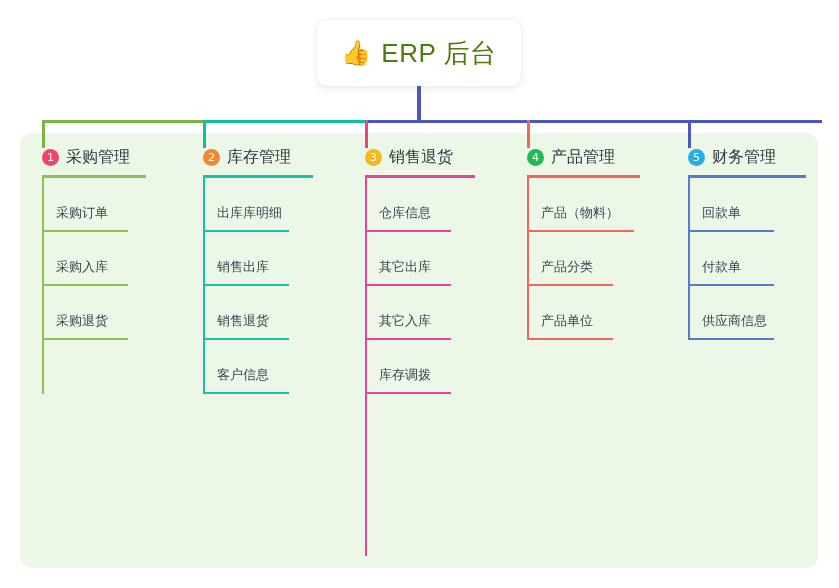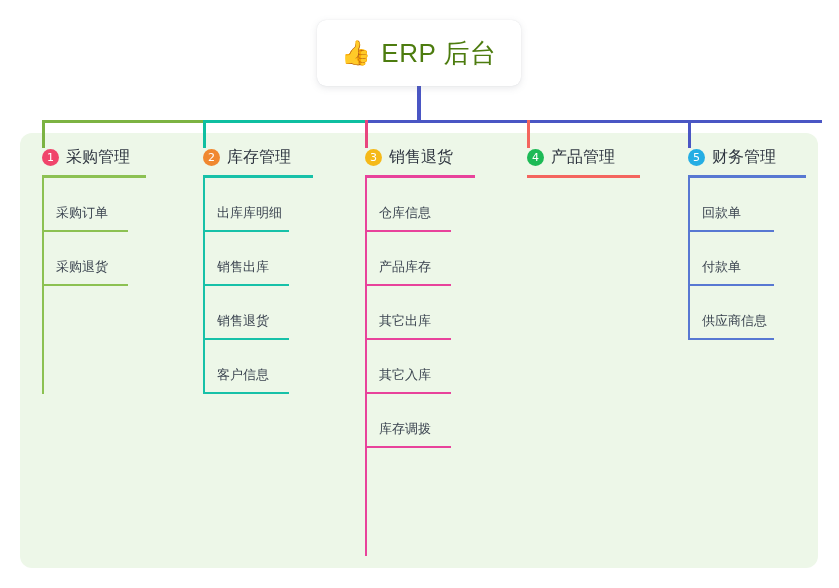--- a/index.html
+++ b/index.html
@@ -163,20 +163,24 @@
         <span class="col-title">采购管理</span>
       </div>
       <div class="head-rule" style="background: rgb(140, 193, 82); width: 104px;"></div>
       <div class="items">
         <div class="spine" style="background: rgb(140, 193, 82); height: 216px;"></div>
         <div class="item">
           <span class="item-label">采购订单</span>
           <div class="item-rule" style="background: rgb(140, 193, 82); width: 86px;"></div>
         </div>
         <div class="item">
+          <span class="item-label">采购入库</span>
+          <div class="item-rule" style="background: rgb(140, 193, 82); width: 86px;"></div>
+        </div>
+        <div class="item">
           <span class="item-label">采购退货</span>
           <div class="item-rule" style="background: rgb(140, 193, 82); width: 86px;"></div>
         </div>
       </div>
     </div>
     <div class="column" style="left: 203px;">
       <div class="col-head">
         <span class="badge" style="background: rgb(240, 136, 48);">2</span>
         <span class="col-title">库存管理</span>
       </div>
@@ -207,43 +211,54 @@
         <span class="col-title">销售退货</span>
       </div>
       <div class="head-rule" style="background: rgb(232, 67, 155); width: 110px;"></div>
       <div class="items">
         <div class="spine" style="background: rgb(232, 67, 155); height: 378px;"></div>
         <div class="item">
           <span class="item-label">仓库信息</span>
           <div class="item-rule" style="background: rgb(232, 67, 155); width: 86px;"></div>
         </div>
         <div class="item">
-          <span class="item-label">产品库存</span>
-          <div class="item-rule" style="background: rgb(232, 67, 155); width: 86px;"></div>
-        </div>
-        <div class="item">
           <span class="item-label">其它出库</span>
           <div class="item-rule" style="background: rgb(232, 67, 155); width: 86px;"></div>
         </div>
         <div class="item">
           <span class="item-label">其它入库</span>
           <div class="item-rule" style="background: rgb(232, 67, 155); width: 86px;"></div>
         </div>
         <div class="item">
           <span class="item-label">库存调拨</span>
           <div class="item-rule" style="background: rgb(232, 67, 155); width: 86px;"></div>
         </div>
       </div>
     </div>
     <div class="column" style="left: 527px;">
       <div class="col-head">
         <span class="badge" style="background: rgb(29, 186, 86);">4</span>
         <span class="col-title">产品管理</span>
       </div>
       <div class="head-rule" style="background: rgb(244, 101, 94); width: 113px;"></div>
+      <div class="items">
+        <div class="spine" style="background: rgb(244, 101, 94); height: 162px;"></div>
+        <div class="item">
+          <span class="item-label">产品（物料）</span>
+          <div class="item-rule" style="background: rgb(244, 101, 94); width: 107px;"></div>
+        </div>
+        <div class="item">
+          <span class="item-label">产品分类</span>
+          <div class="item-rule" style="background: rgb(244, 101, 94); width: 86px;"></div>
+        </div>
+        <div class="item">
+          <span class="item-label">产品单位</span>
+          <div class="item-rule" style="background: rgb(244, 101, 94); width: 86px;"></div>
+        </div>
+      </div>
     </div>
     <div class="column" style="left: 688px;">
       <div class="col-head">
         <span class="badge" style="background: rgb(37, 174, 228);">5</span>
         <span class="col-title">财务管理</span>
       </div>
       <div class="head-rule" style="background: rgb(88, 120, 210); width: 118px;"></div>
       <div class="items">
         <div class="spine" style="background: rgb(88, 120, 210); height: 162px;"></div>
         <div class="item">

